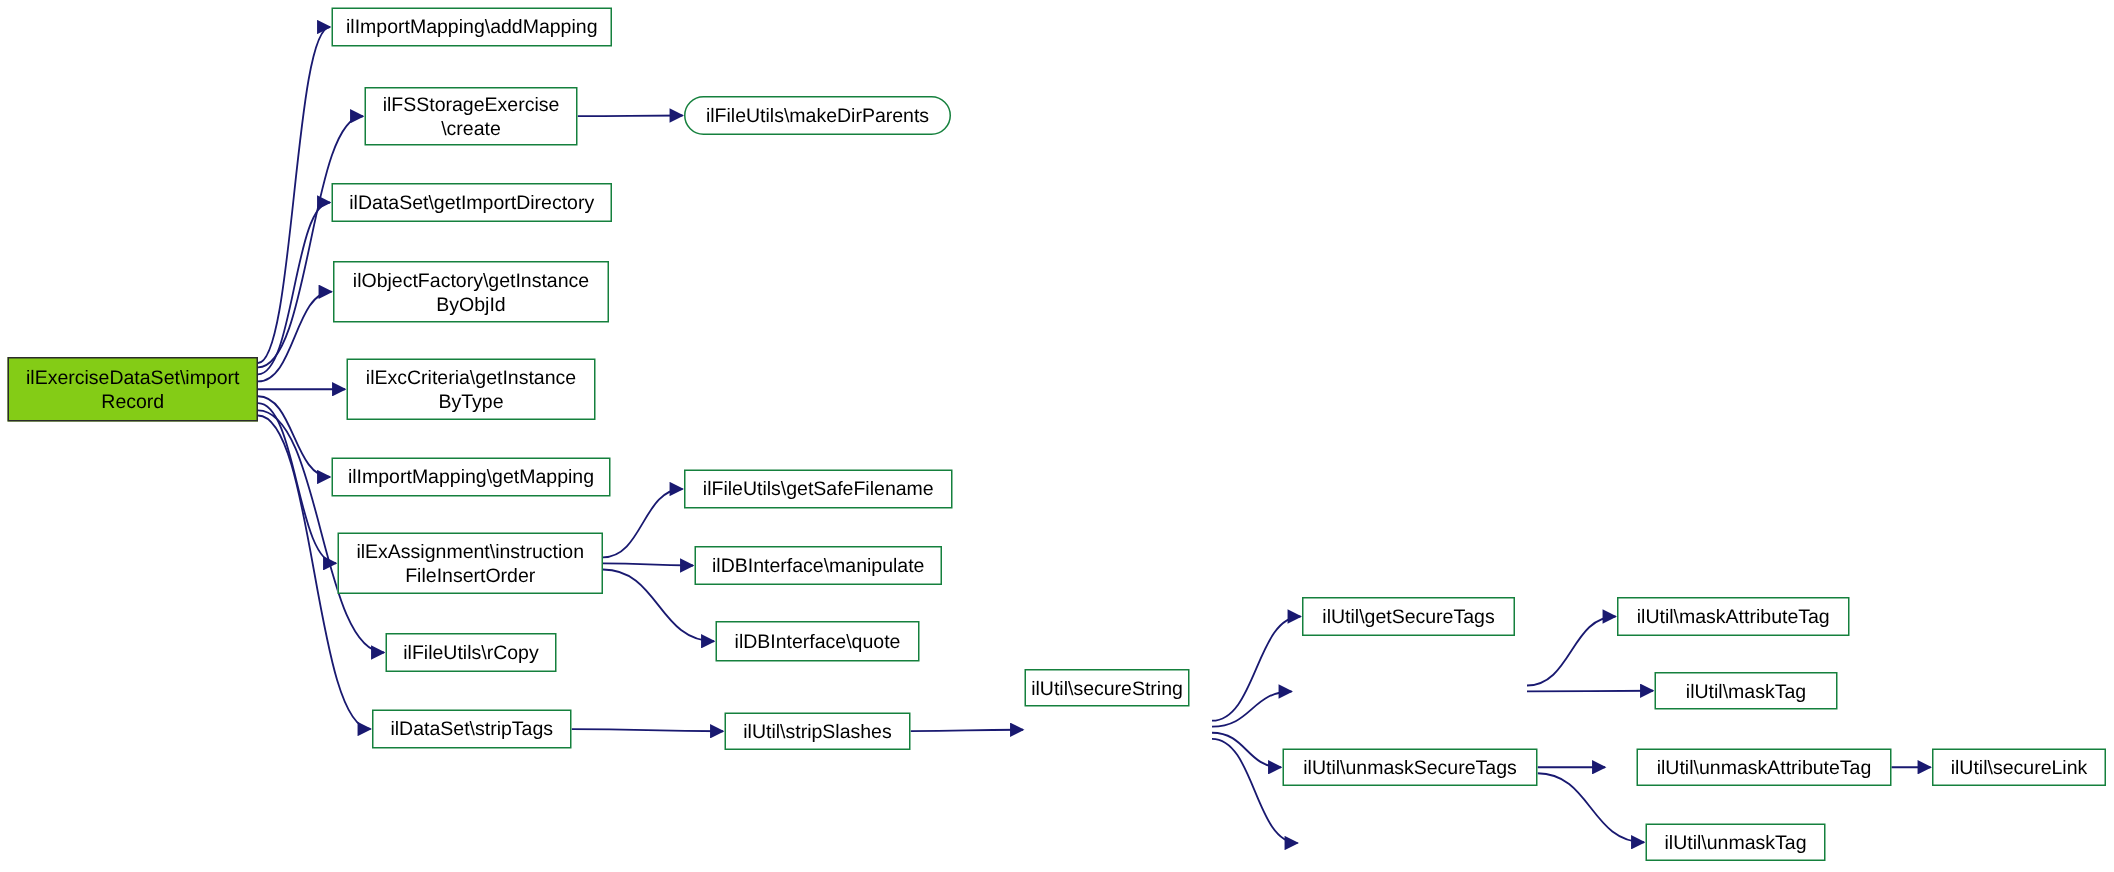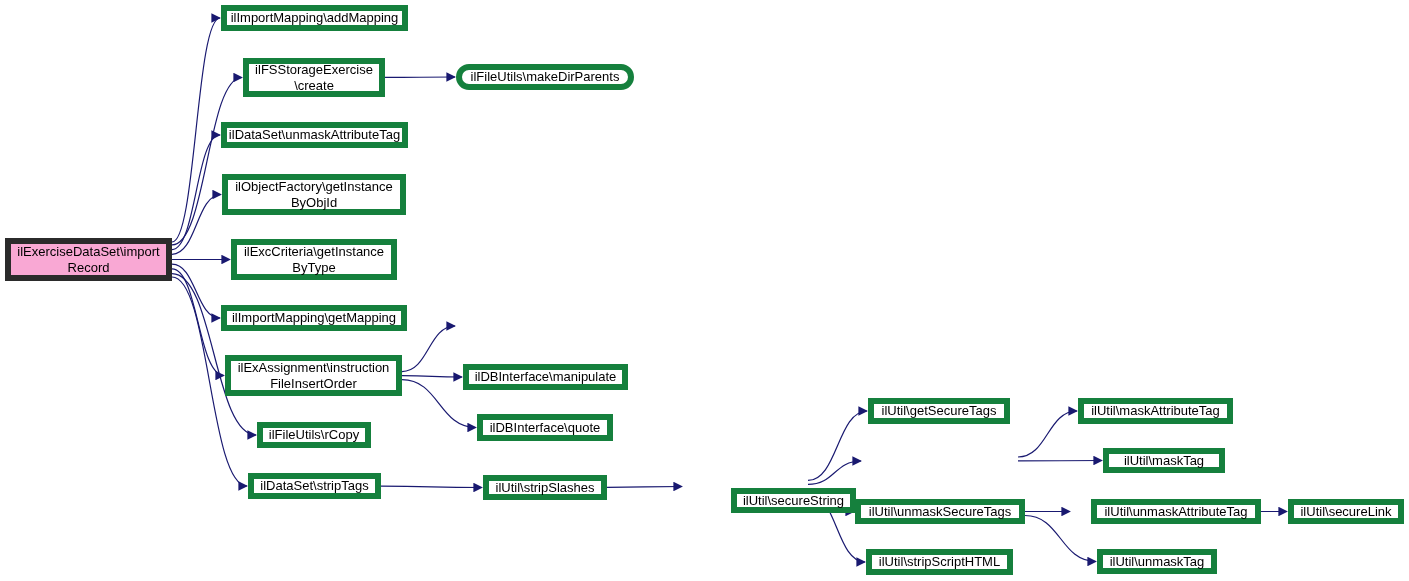--- a/index.html
+++ b/index.html
@@ -18,34 +18,34 @@
   svg.edge-layer {
     position: absolute;
     left: 0;
     top: 0;
     width: 1409px;
     height: 581px;
   }
   .node {
     position: absolute;
     box-sizing: border-box;
-    border: 6px solid #15803d;
+    border: 1px solid #15803d;
     background: #ffffff;
     color: #000000;
     font-size: 13px;
     line-height: 1.22;
     display: flex;
     align-items: center;
     justify-content: center;
     text-align: center;
     white-space: pre-line;
     cursor: pointer;
   }
   .node.root {
-    background: #f9a8d4;
+    background: #84cc16;
     border-color: #2b2b2b;
   }
 </style>
 </head>
 <body>
 
 <div class="canvas" id="canvas">
     <svg class="edge-layer" viewBox="0 0 1409 581">
       <defs>
         <marker id="arrow" viewBox="0 0 10 10" refX="9" refY="5" markerWidth="10" markerHeight="8" orient="auto">
@@ -76,35 +76,35 @@
       <path d="M1025,511.5 C1047.5,511.5 1047.5,511.5 1070,511.5" fill="none" stroke="#191970" stroke-width="1.2" marker-end="url(#arrow)"></path>
       <path d="M1025,515.5 C1060.5,515.5 1060.5,561.5 1096,561.5" fill="none" stroke="#191970" stroke-width="1.2" marker-end="url(#arrow)"></path>
       <path d="M1241,511.5 C1264,511.5 1264,511.5 1287,511.5" fill="none" stroke="#191970" stroke-width="1.2" marker-end="url(#arrow)"></path>
     </svg>
     <div class="node root" style="left: 5px; top: 238px; width: 167px; height: 43px;">ilExerciseDataSet\import
 Record</div>
     <div class="node" style="left: 221px; top: 5px; width: 187px; height: 26px;">ilImportMapping\addMapping</div>
     <div class="node" style="left: 243px; top: 58px; width: 142px; height: 39px;">ilFSStorageExercise
 \create</div>
     <div class="node" style="left: 456px; top: 64px; width: 178px; height: 26px; border-radius: 13px;">ilFileUtils\makeDirParents</div>
-    <div class="node" style="left: 221px; top: 122px; width: 187px; height: 26px;">ilDataSet\unmaskAttributeTag</div>
+    <div class="node" style="left: 221px; top: 122px; width: 187px; height: 26px;">ilDataSet\getImportDirectory</div>
     <div class="node" style="left: 222px; top: 174px; width: 184px; height: 41px;">ilObjectFactory\getInstance
 ByObjId</div>
     <div class="node" style="left: 231px; top: 239px; width: 166px; height: 41px;">ilExcCriteria\getInstance
 ByType</div>
     <div class="node" style="left: 221px; top: 305px; width: 186px; height: 26px;">ilImportMapping\getMapping</div>
     <div class="node" style="left: 225px; top: 355px; width: 177px; height: 41px;">ilExAssignment\instruction
 FileInsertOrder</div>
+    <div class="node" style="left: 456px; top: 313px; width: 179px; height: 26px;">ilFileUtils\getSafeFilename</div>
     <div class="node" style="left: 463px; top: 364px; width: 165px; height: 26px;">ilDBInterface\manipulate</div>
     <div class="node" style="left: 477px; top: 414px; width: 136px; height: 27px;">ilDBInterface\quote</div>
     <div class="node" style="left: 257px; top: 422px; width: 114px; height: 26px;">ilFileUtils\rCopy</div>
     <div class="node" style="left: 248px; top: 473px; width: 133px; height: 26px;">ilDataSet\stripTags</div>
     <div class="node" style="left: 483px; top: 475px; width: 124px; height: 25px;">ilUtil\stripSlashes</div>
-    <div class="node" style="left: 683px; top: 488px; width: 125px; height: 25px; margin-left: 48px;">ilUtil\secureString</div>
+    <div class="node" style="left: 683px; top: 446px; width: 110px; height: 25px;">ilUtil\secureString</div>
     <div class="node" style="left: 868px; top: 398px; width: 142px; height: 26px;">ilUtil\getSecureTags</div>
     <div class="node" style="left: 855px; top: 499px; width: 170px; height: 25px;">ilUtil\unmaskSecureTags</div>
-    <div class="node" style="left: 866px; top: 549px; width: 147px; height: 26px;">ilUtil\stripScriptHTML</div>
     <div class="node" style="left: 1078px; top: 398px; width: 155px; height: 26px;">ilUtil\maskAttributeTag</div>
     <div class="node" style="left: 1103px; top: 448px; width: 122px; height: 25px;">ilUtil\maskTag</div>
     <div class="node" style="left: 1071px; top: 499px; width: 170px; height: 25px; margin-left: 20px;">ilUtil\unmaskAttributeTag</div>
     <div class="node" style="left: 1288px; top: 499px; width: 116px; height: 25px;">ilUtil\secureLink</div>
     <div class="node" style="left: 1097px; top: 549px; width: 120px; height: 25px;">ilUtil\unmaskTag</div>
   </div>
 
 </body></html>

